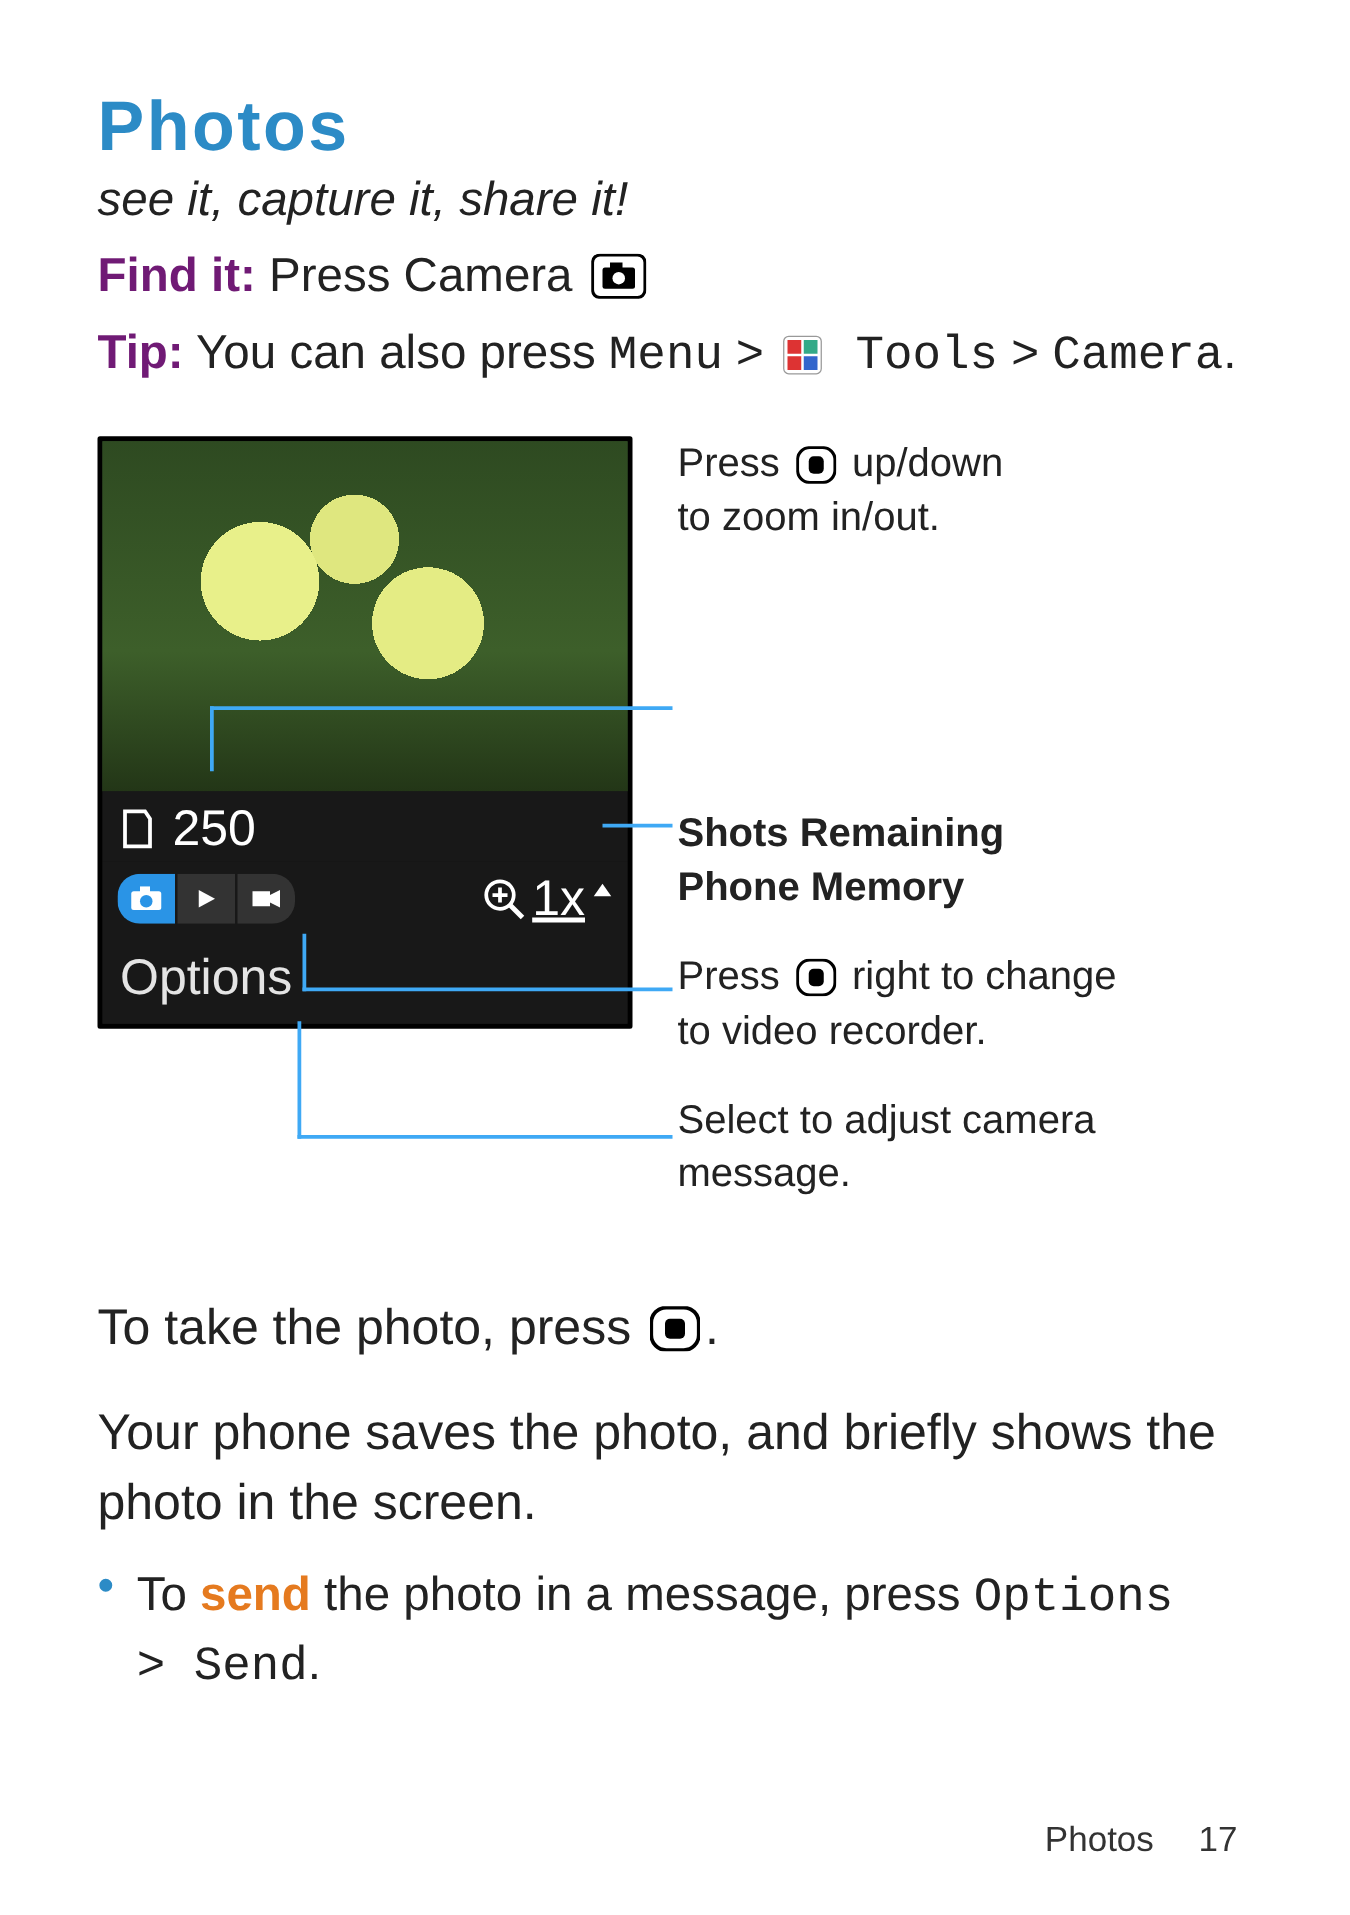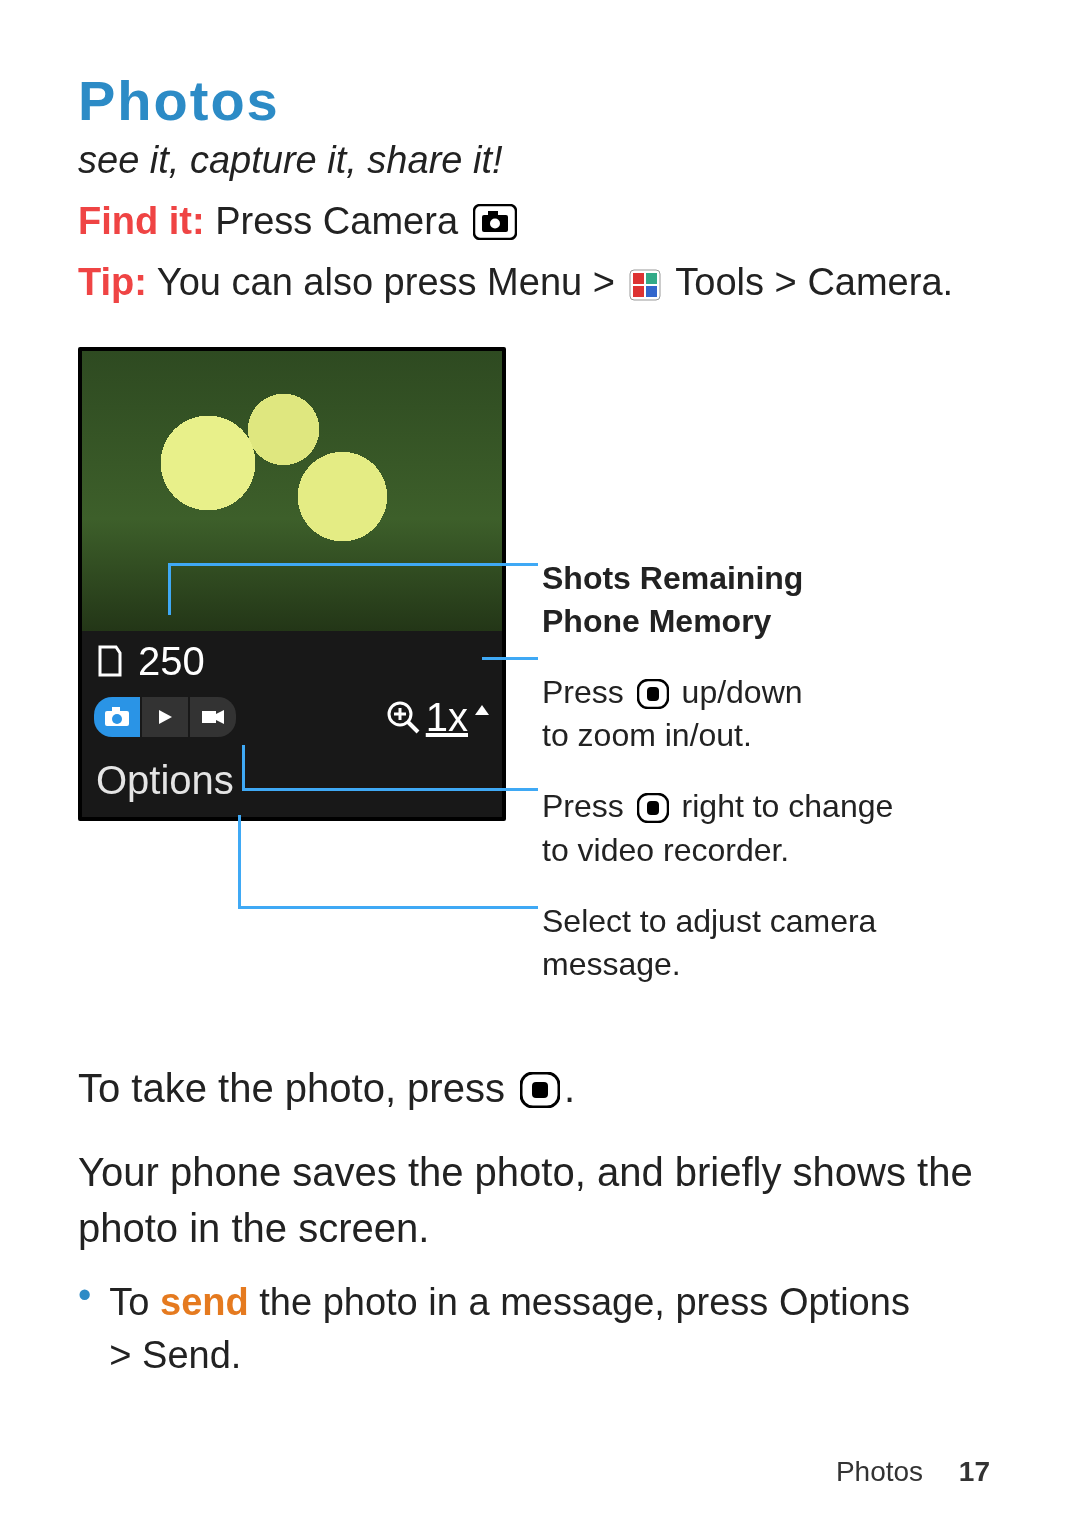--- a/index.html
+++ b/index.html
@@ -22,22 +22,22 @@
   .tagline{
     font-style:italic;
     font-size:38px;
     margin-bottom:14px;
   }
   .line{
     font-size:38px;
     margin-bottom:10px;
     line-height:1.35;
   }
-  .blue-bold{color:#ef4444;font-weight:bold;}
-  .mono{font-family:Liberation Sans, sans-serif;}
+  .blue-bold{color:#701a75;font-weight:bold;}
+  .mono{font-family:Liberation Mono, monospace;}
   .icon-slot{display:inline-block;vertical-align:-6px;margin:0 4px;}
   .row-top{display:flex;align-items:flex-start;gap:36px;margin-top:38px;}
   .phone-mock{
     width:420px;
     border:4px solid #000;
     border-radius:2px;
     background:#111;
     position:relative;
   }
   .viewfinder{
@@ -79,21 +79,21 @@
   .callout.first{margin-top:210px;}
   .callout b{display:block;}
   .body-text{font-size:40px;margin-top:46px;line-height:1.4;}
   .bullet{display:flex;gap:18px;margin-top:20px;font-size:38px;line-height:1.4;}
   .bullet .dot{color:#2c8bc6;font-size:38px;line-height:1;}
   .orng{color:#e57a1f;font-weight:bold;}
   .footer{
     position:absolute;bottom:44px;right:90px;
     font-size:28px;color:#333;
   }
-  .footer .pg{font-weight:bold;margin-left:28px;}
+  .footer .pg{font-weight:normal;margin-left:28px;}
   svg{display:block;}
   
   .leader{
     position:absolute;
     border-color:#3fa9f5;
     border-style:solid;
     box-sizing:border-box;
     pointer-events:none;
   }
 </style>
@@ -168,32 +168,32 @@
         <span>1x</span>
         <svg width="16" height="28" viewBox="0 0 16 28">
             <polygon points="8,2 15,12 1,12" fill="#fff"></polygon>
           </svg>
       </span>
     </div>
     <div class="options-bar">Options</div>
   </div>
 
   <div class="callouts">
-    <div class="callout first">
-      <b>Shots Remaining</b>
-      <b>Phone Memory</b>
-    </div>
     <div class="callout">
       <span>Press </span><span class="icon-slot">
         <svg width="32" height="30" viewBox="0 0 32 30">
             <rect x="1" y="1" width="30" height="28" rx="10" fill="#fff" stroke="#000" stroke-width="2.5"></rect>
             <rect x="10" y="8" width="12" height="14" rx="4" fill="#000"></rect>
           </svg>
       </span><span> up/down</span><br>
       <span>to zoom in/out.</span>
+    </div>
+    <div class="callout first">
+      <b>Shots Remaining</b>
+      <b>Phone Memory</b>
     </div>
     <div class="callout">
       <span>Press </span><span class="icon-slot">
         <svg width="32" height="30" viewBox="0 0 32 30">
             <rect x="1" y="1" width="30" height="28" rx="10" fill="#fff" stroke="#000" stroke-width="2.5"></rect>
             <rect x="10" y="8" width="12" height="14" rx="4" fill="#000"></rect>
           </svg>
       </span><span> right to change</span><br>
       <span>to video recorder.</span>
     </div>

